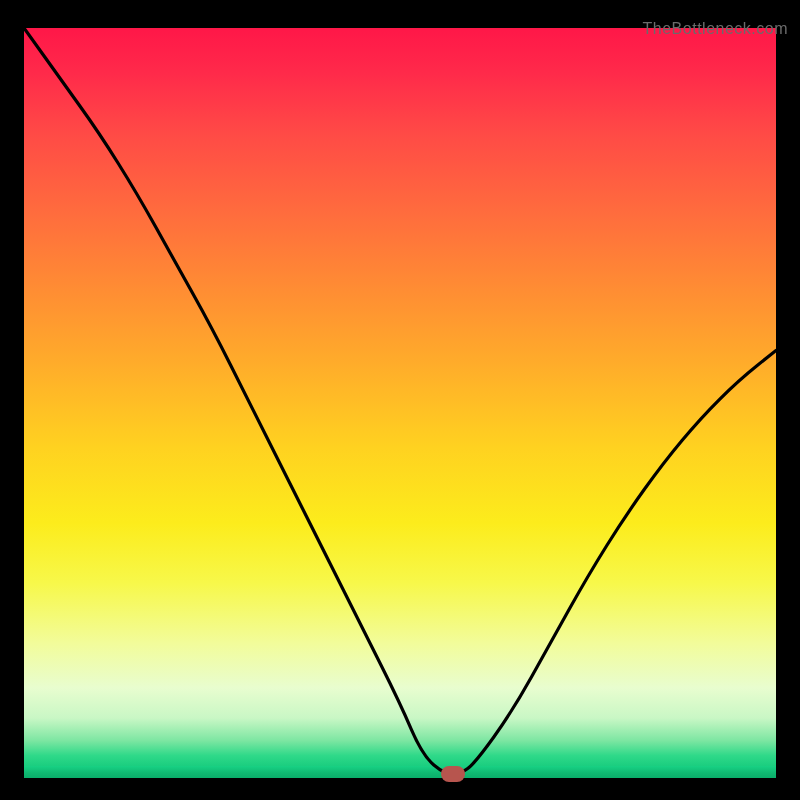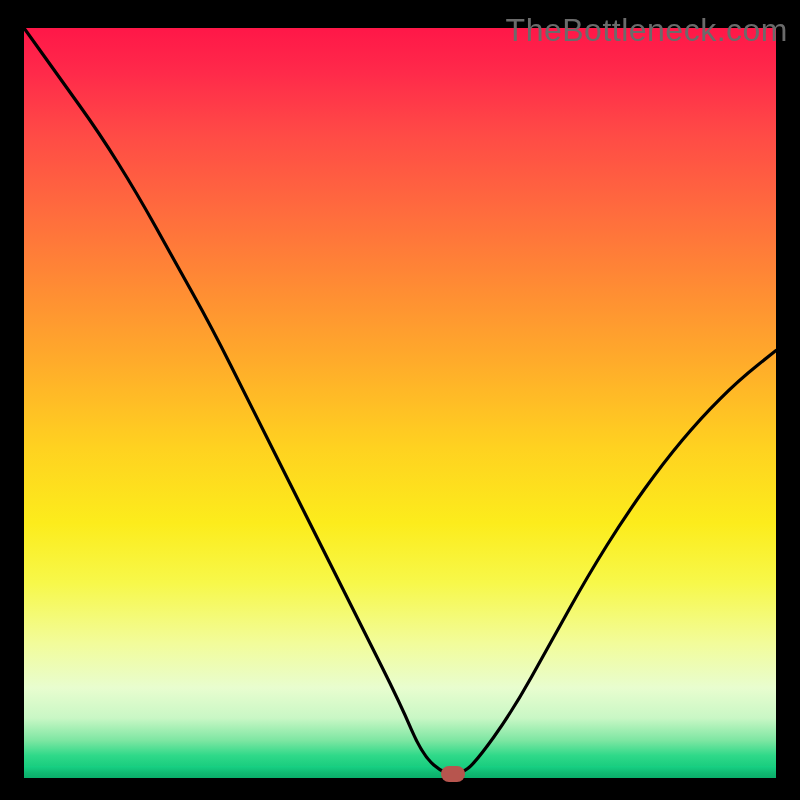--- a/index.html
+++ b/index.html
@@ -12,24 +12,24 @@
     font-family: Arial, Helvetica, sans-serif;
   }
   .frame {
     position: relative;
     width: 800px;
     height: 800px;
     background: #000;
   }
   .watermark {
     position: absolute;
-    top: 12px;
+    top: 20px;
     right: 12px;
     color: #6b6b6b;
-    font-size: 32px;
+    font-size: 16px;
     font-weight: 400;
     letter-spacing: 0.5px;
     z-index: 10;
   }
   .plot-area {
     position: absolute;
     left: 24px;
     top: 28px;
     width: 752px;
     height: 750px;

